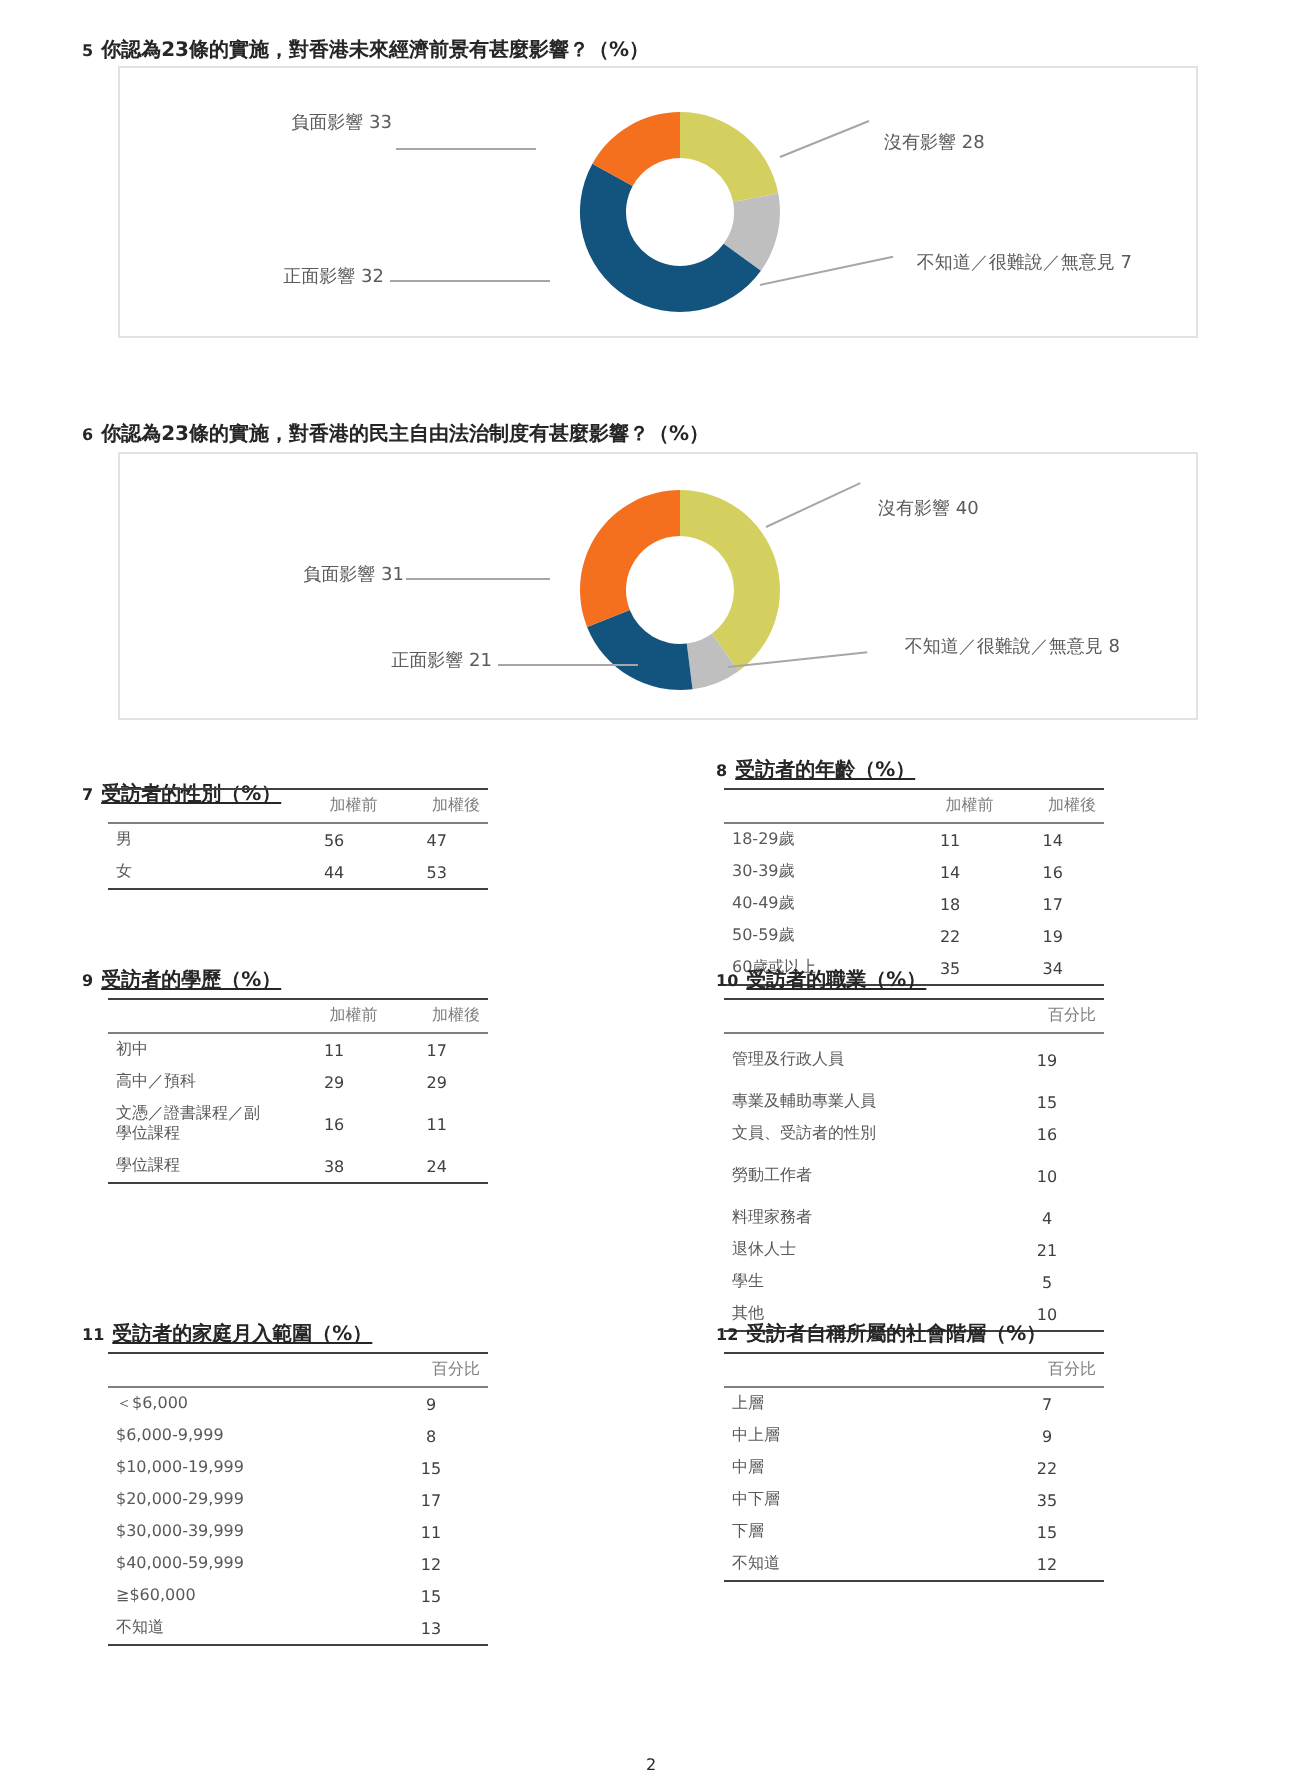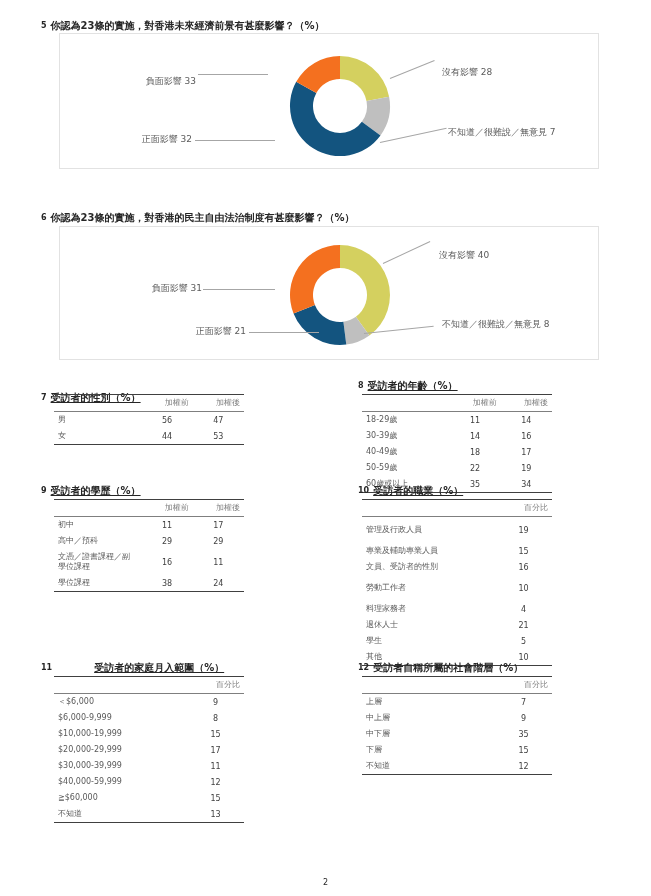--- a/index.html
+++ b/index.html
@@ -49,21 +49,21 @@
 
   .dlabel {
     position: absolute;
     font-size: 9px;
     color: #5a5a5a;
     line-height: 13px;
     white-space: nowrap;
   }
   .dlabel.right { text-align: left; }
   .dlabel.left { text-align: right; }
-  .dlabel.center2 { text-align: left; white-space: normal; width: 118px; }
+  .dlabel.center2 { text-align: right; white-space: normal; width: 118px; }
 
   
   .leader {
     position: absolute;
     background: #a6a6a6;
     height: 1px;
   }
 
   
   .tblblock { position: absolute; }
@@ -127,21 +127,21 @@
         <path d="M -43.80,-24.13 A 50,50 0 0,1 0,-50 L 0,-27 A 27,27 0 0,0 -23.65,-13.03 Z" fill="#F4701F"></path>
       </g>
     </svg>
   </div>
 
   <div class="leader" style="left:138px; top:40px; width:70px;"></div>
   <div class="leader" style="left:135px; top:106px; width:80px;"></div>
   <div class="leader" style="left:330px; top:44px; width:48px; transform:rotate(-22deg); transform-origin:left center;"></div>
   <div class="leader" style="left:320px; top:108px; width:68px; transform:rotate(-12deg); transform-origin:left center;"></div>
 
-  <div class="dlabel left" style="left:56px; top:41px; width:80px;">負面影響 33</div>
+  <div class="dlabel left" style="left:56px; top:22px; width:80px;">負面影響 33</div>
   <div class="dlabel left" style="left:52px; top:99px; width:80px;">正面影響 32</div>
   <div class="dlabel right" style="left:382px; top:32px;">沒有影響 28</div>
   <div class="dlabel center2" style="left:388px; top:92px;">不知道／很難說／無意見 7</div>
 </div>
 
 <div class="qhead" style="left:41px; top:212px;">
   <span class="qnum">6</span>
   <span class="qtitle">你認為23條的實施，對香港的民主自由法治制度有甚麼影響？（%）</span>
 </div>
 
@@ -331,21 +331,21 @@
       <tr class="last">
         <td class="lbl">其他</td>
         <td class="num">10</td>
       </tr>
     </tbody>
   </table>
 </div>
 
 <div class="qhead" style="left:41px; top:662px;">
   <span class="qnum">11</span>
-  <span class="qtitle" style="text-decoration:underline;margin-left:38px;">受訪者的家庭月入範圍（%）</span>
+  <span class="qtitle" style="text-decoration:underline;">受訪者的家庭月入範圍（%）</span>
 </div>
 <div class="tblblock" style="left:54px; top:676px; width:190px;">
   <div class="topline"></div>
   <table class="tbl">
     <thead>
       <tr>
         <th class="lbl" style="width:70%;"></th>
         <th style="width:30%;">百分比</th>
       </tr>
     </thead>
@@ -402,20 +402,24 @@
     <tbody>
       <tr>
         <td class="lbl">上層</td>
         <td class="num">7</td>
       </tr>
       <tr>
         <td class="lbl">中上層</td>
         <td class="num">9</td>
       </tr>
       <tr>
+        <td class="lbl">中層</td>
+        <td class="num">22</td>
+      </tr>
+      <tr>
         <td class="lbl">中下層</td>
         <td class="num">35</td>
       </tr>
       <tr>
         <td class="lbl">下層</td>
         <td class="num">15</td>
       </tr>
       <tr class="last">
         <td class="lbl">不知道</td>
         <td class="num">12</td>

